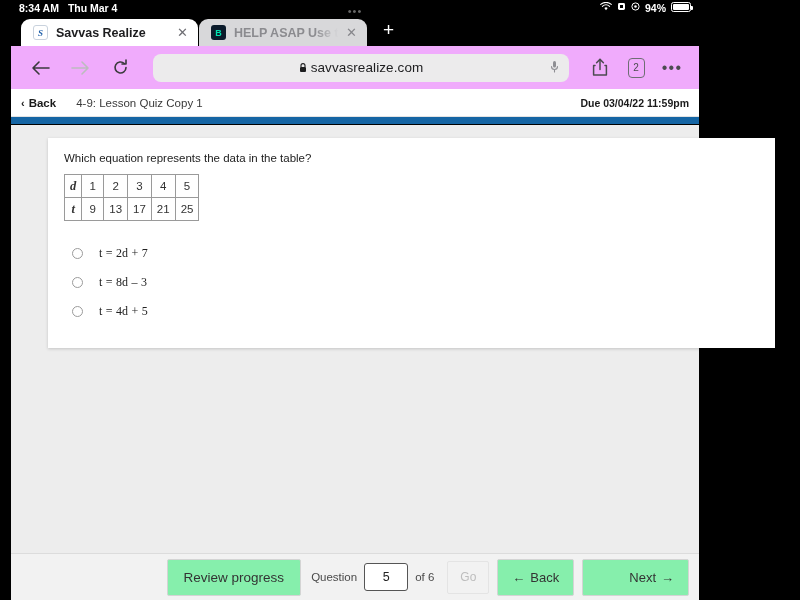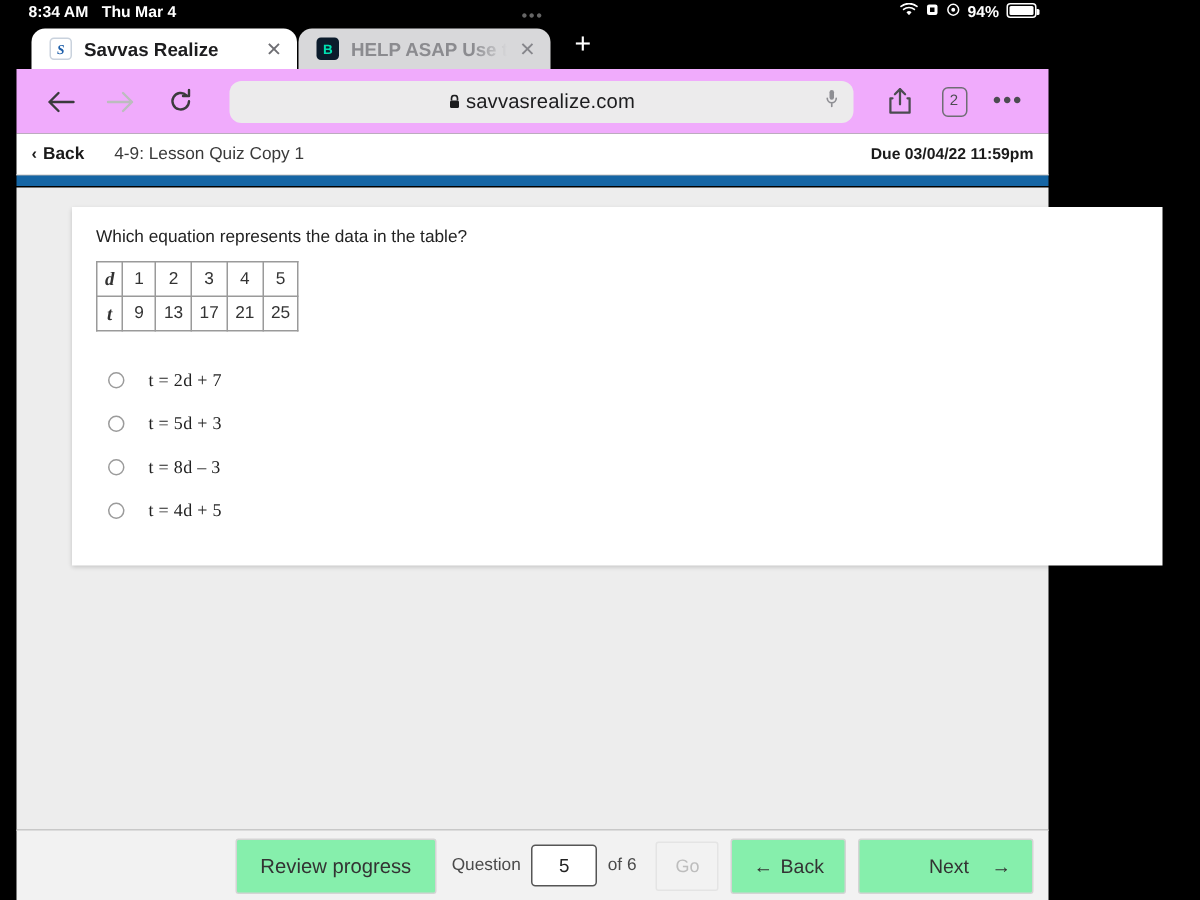--- a/index.html
+++ b/index.html
@@ -150,21 +150,21 @@
     background: #fff; display: flex; align-items: center; justify-content: center;
     font-size: 12.5px; color: #222;
   }
   .btn-go {
     background: #f2f2f2; border: 1px solid #e4e4e4; color: #bdbdbd;
     height: 33px; padding: 0 12px; border-radius: 2px;
     display: flex; align-items: center; font-size: 12px; margin-left: 6px;
   }
   .arrow { font-size: 13px; }
   .btn-back { gap: 5px; }
-  .btn-next { gap: 15px; padding-left: 46px; }
+  .btn-next { gap: 5px; padding-left: 46px; }
 </style>
 </head>
 <body>
 
 <div class="screen">
 
   <div class="statusbar">
     <div class="status-left">
       <span>8:34 AM</span>
       <span>Thu Mar 4</span>
@@ -299,24 +299,20 @@
       </tbody>
         </table>
 
       <div class="choices">
         <div class="choice">
           <span class="radio"></span>
           <span class="choice-label">t = 2d + 7</span>
         </div>
         <div class="choice">
           <span class="radio"></span>
-          <span class="choice-label">t = 5d + 3</span>
-        </div>
-        <div class="choice">
-          <span class="radio"></span>
           <span class="choice-label">t = 8d – 3</span>
         </div>
         <div class="choice">
           <span class="radio"></span>
           <span class="choice-label">t = 4d + 5</span>
         </div>
       </div>
     </div>
   </div>
 

